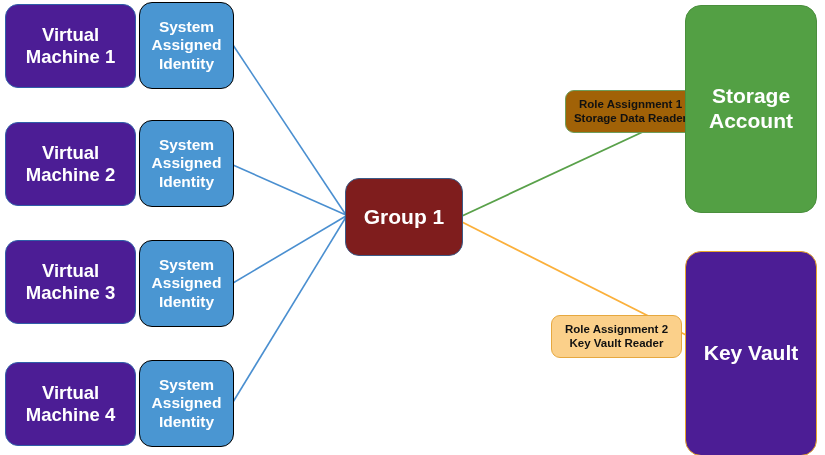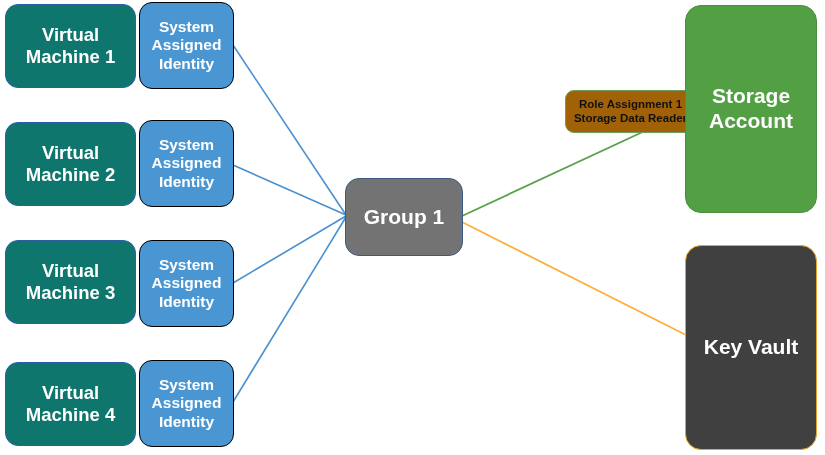--- a/index.html
+++ b/index.html
@@ -35,21 +35,21 @@
   .node-label {
     display: block;
     white-space: pre-line;
     line-height: 1.18;
   }
 
   
   .vm-box {
     width: 131px;
     height: 84px;
-    background: #0f766e;
+    background: #4c1d95;
     border: 1px solid #2F5EA8;
     border-radius: 13px;
     color: #ffffff;
     font-size: 18.5px;
     font-weight: bold;
   }
 
   
   .identity-box {
     width: 95px;
@@ -61,21 +61,21 @@
     font-size: 15.5px;
     font-weight: bold;
   }
 
   
   .group-box {
     left: 345px;
     top: 178px;
     width: 118px;
     height: 78px;
-    background: #737373;
+    background: #7f1d1d;
     border: 1.6px solid #3C5A86;
     border-radius: 14px;
     color: #ffffff;
     font-size: 21px;
     font-weight: bold;
   }
 
   
   .role-box {
     width: 131px;
@@ -107,23 +107,23 @@
     font-size: 21px;
     font-weight: bold;
   }
   .resource-storage {
     top: 5px;
     height: 208px;
     background: #53A044;
     border: 1.3px solid #4A8F3D;
   }
   .resource-keyvault {
-    top: 245px;
+    top: 251px;
     height: 205px;
-    background: #404040;
+    background: #4c1d95;
     border: 1.3px solid #E7A62C;
   }
 </style>
 </head>
 <body>
 
 <div id="canvas">
 
   <svg id="edges" viewBox="0 0 825 455" width="825" height="455">
 
@@ -177,20 +177,24 @@
   </div>
 
   <div class="node group-box">
     <span class="node-label">Group 1</span>
   </div>
 
   <div class="node role-box role-green">
     <span class="node-label">Role Assignment 1
 Storage Data Reader</span>
   </div>
+  <div class="node role-box role-orange">
+    <span class="node-label">Role Assignment 2
+Key Vault Reader</span>
+  </div>
 
   <div class="node resource-box resource-storage">
     <span class="node-label">Storage
 Account</span>
   </div>
   <div class="node resource-box resource-keyvault">
     <span class="node-label">Key Vault</span>
   </div>
 
 </div>

